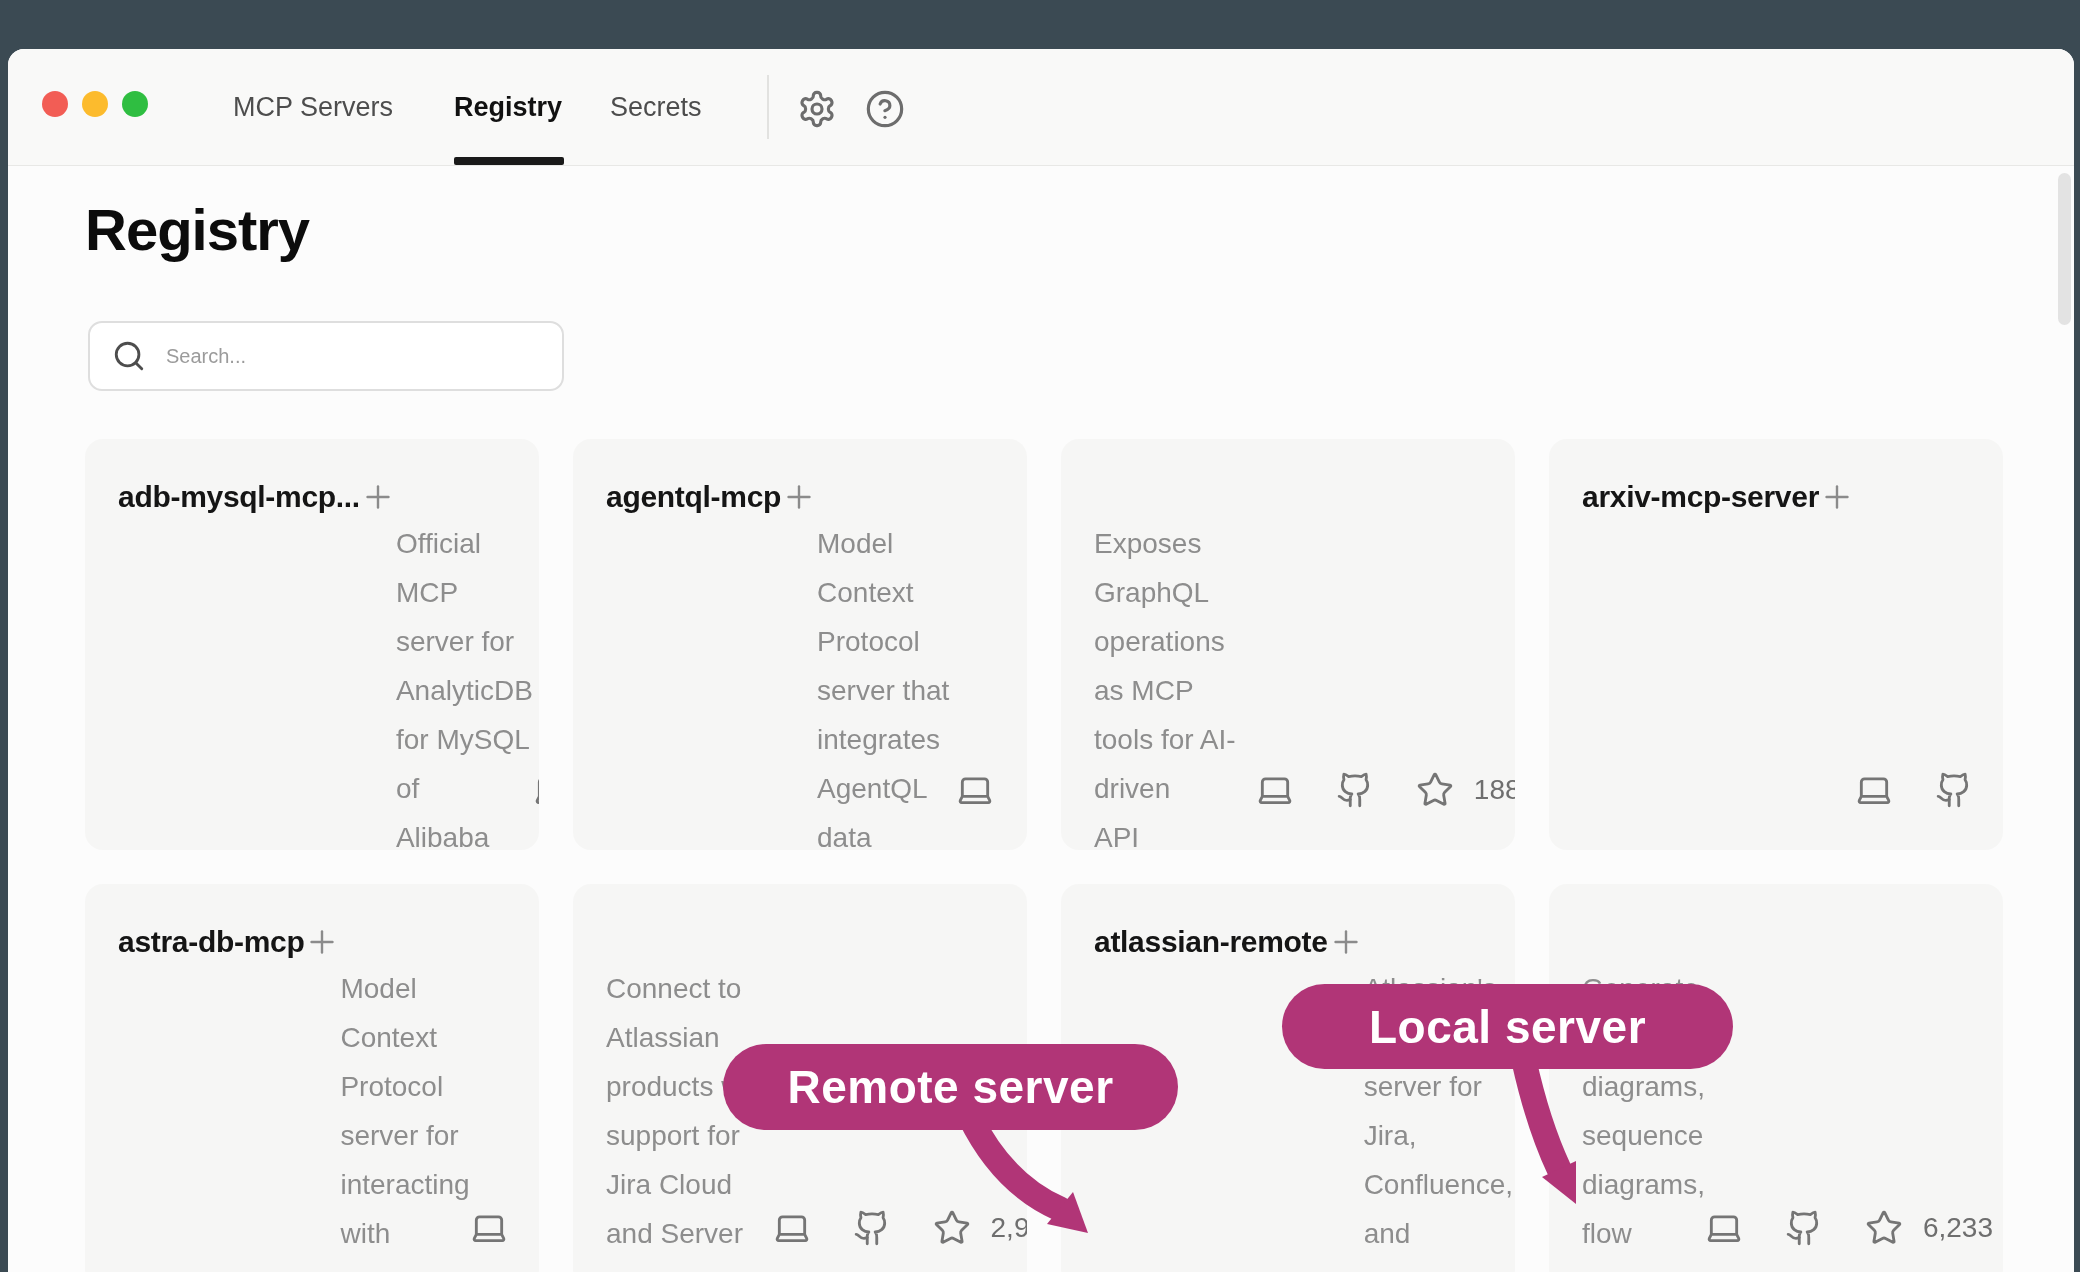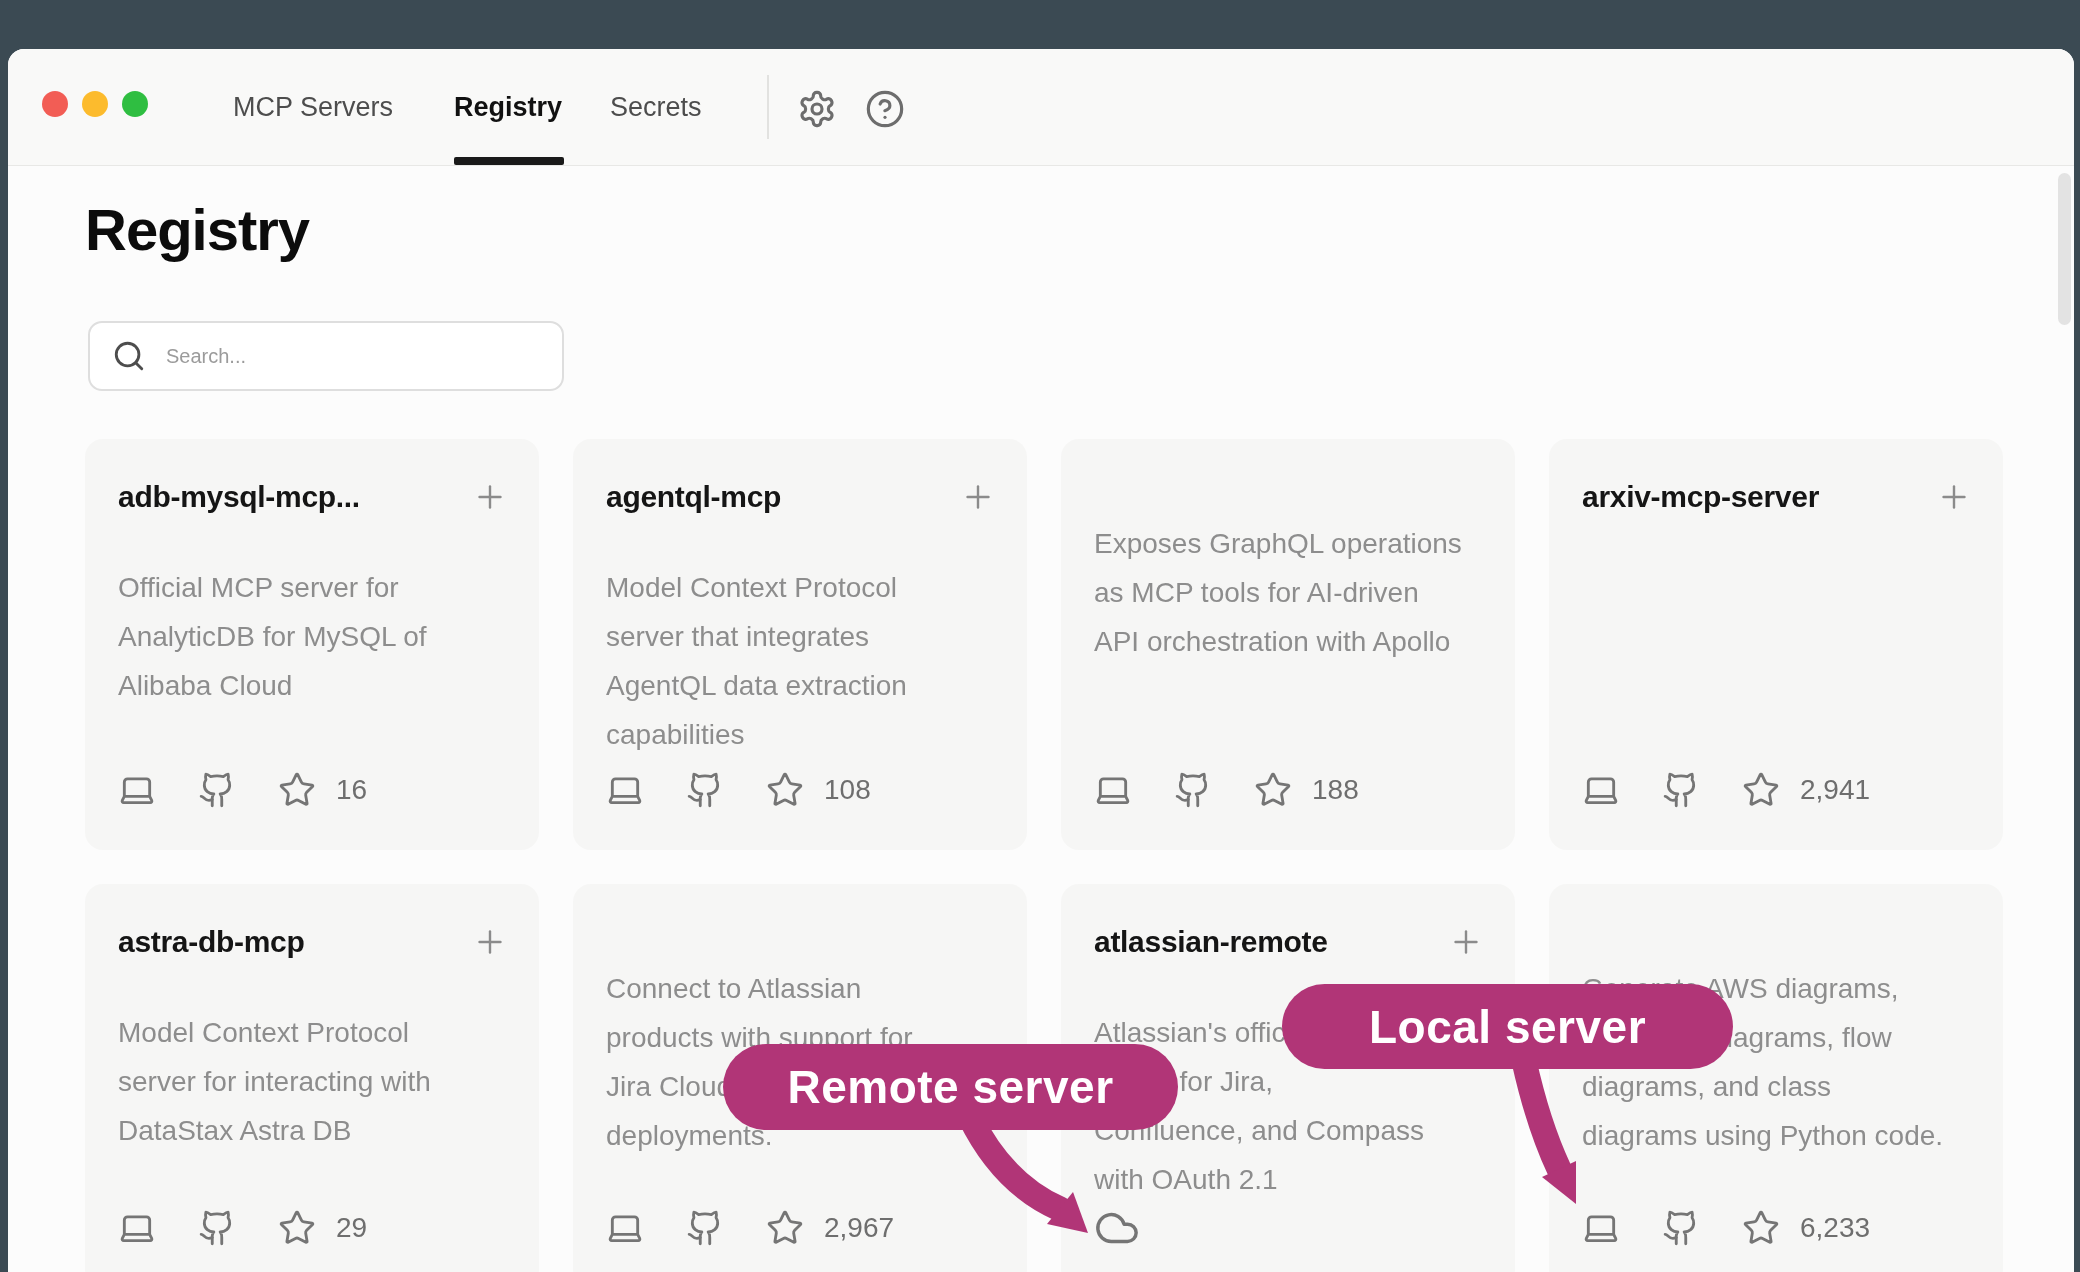--- a/index.html
+++ b/index.html
@@ -53,21 +53,21 @@
   .searchbox input::placeholder { color:#9b9b9b; }
 
   
   .grid {
     position:absolute; left:77px; top:390px;
     display:grid; grid-template-columns:repeat(4,454px); grid-template-rows:411px 404px;
     gap:34px;
   }
   .card {
     background:#f6f6f5; border-radius:18px; padding:36px 31px 40px 33px;
-    display:flex; flex-direction:column; overflow:hidden;
+    display:flex; flex-direction:row; overflow:hidden;
   }
   .card-head { display:flex; align-items:flex-start; justify-content:space-between; min-height:44px; }
   .card-title {
     font-size:30px; font-weight:700; color:#151515; letter-spacing:-0.3px;
     white-space:nowrap; overflow:hidden; line-height:44px;
   }
   .plus-btn { width:36px; height:36px; color:#8b8b8b; margin-top:4px; flex:0 0 auto; cursor:pointer; }
   .plus-btn svg { width:36px; height:36px; display:block; }
   .card-desc {
     margin-top:44px; font-size:28px; line-height:49px; color:#8d8d8d;

